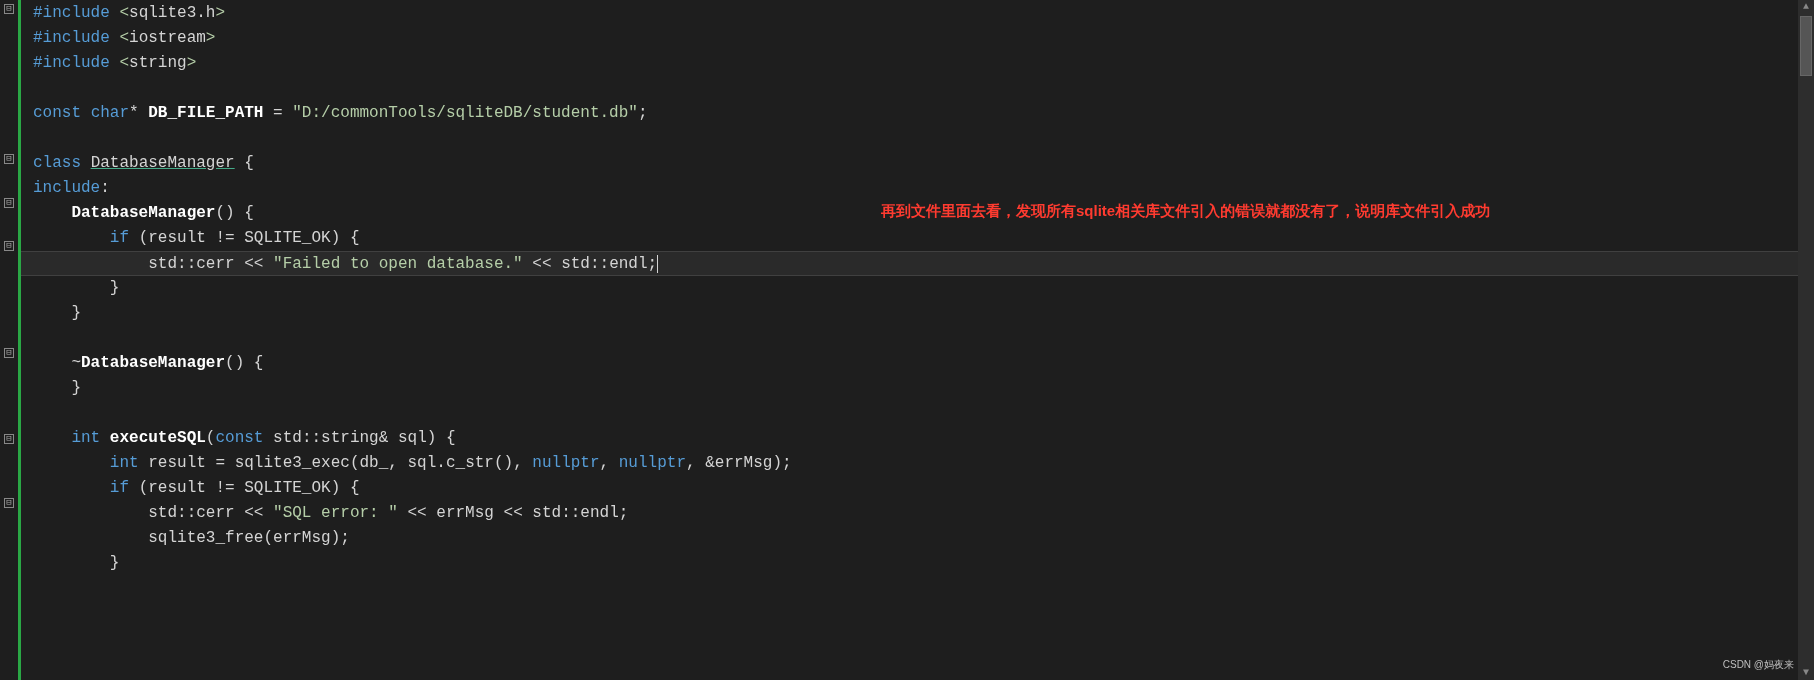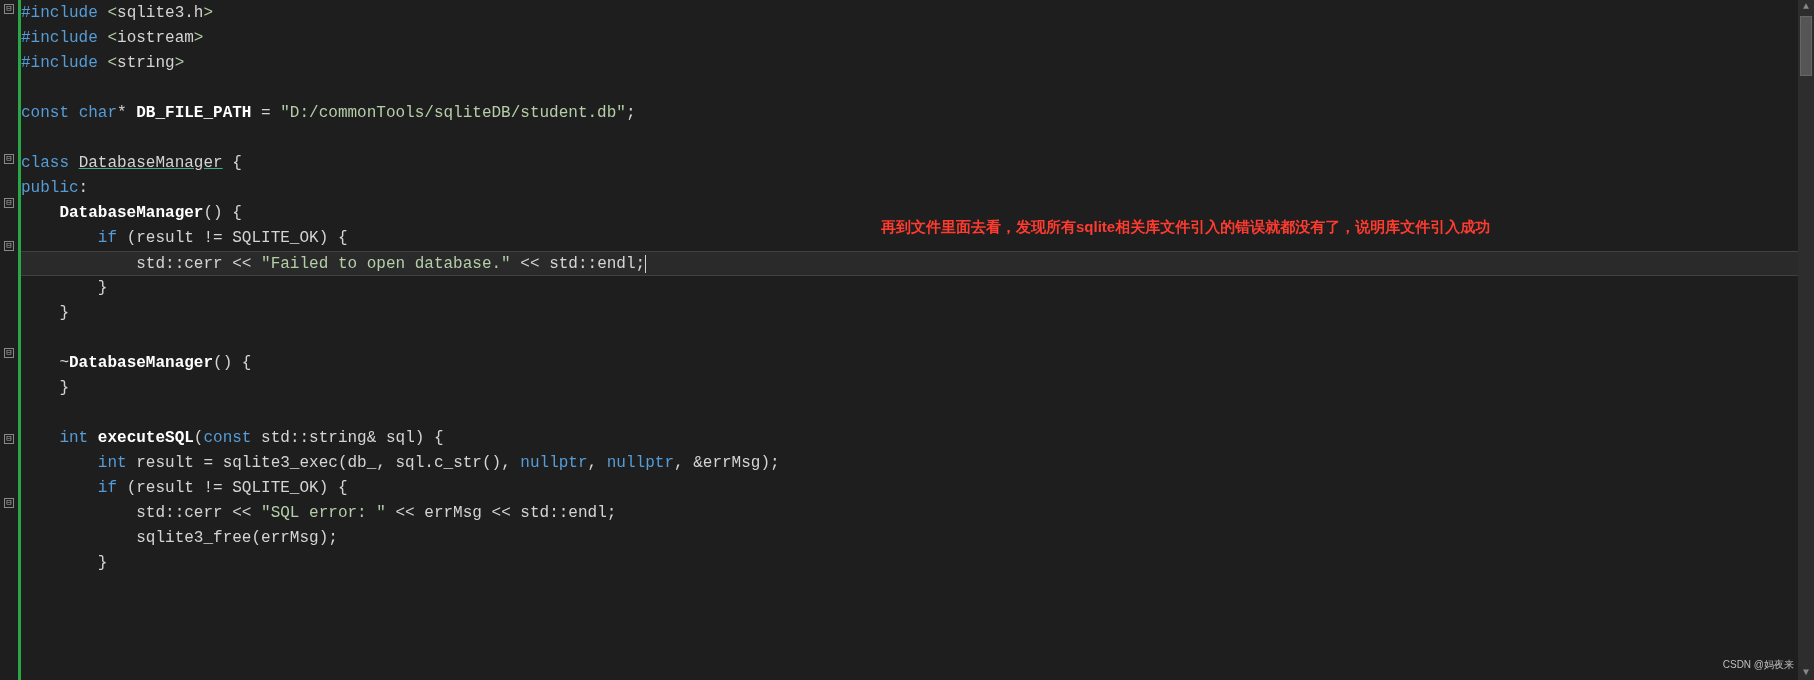--- a/index.html
+++ b/index.html
@@ -42,21 +42,21 @@
     border-left: 3px solid #2aa745;
     padding-left: 0;
   }
   .code-lines {
     padding-top: 1px;
   }
   .line {
     height: 25px;
     line-height: 25px;
     white-space: pre;
-    padding-left: 0;
+    padding-left: 12px;
     position: relative;
   }
   .cursor-line {
     background: #2a2a2a;
     border-top: 1px solid #404040;
     border-bottom: 1px solid #404040;
     margin-right: 8px;
   }
   .caret {
     display: inline-block;
@@ -93,21 +93,20 @@
     line-height: 14px;
   }
   .annotation {
     position: absolute;
     left: 860px;
     top: 202px;
     color: #ff3b30;
     font-size: 15px;
     font-family: "Microsoft YaHei", sans-serif;
     font-weight: bold;
-    margin-top: 16px;
   }
   .watermark {
     position: absolute;
     right: 20px;
     bottom: 8px;
     color: #bfbfbf;
     font-size: 10px;
     font-family: "Microsoft YaHei", sans-serif;
   }
   
@@ -137,21 +136,21 @@
 
   <div class="code-area">
     <div class="code-lines">
       <div class="line"><span class="kw">#include</span><span> </span><span class="ang">&lt;</span><span class="ident">sqlite3.h</span><span class="ang">&gt;</span></div>
       <div class="line"><span class="kw">#include</span><span> </span><span class="ang">&lt;</span><span class="ident">iostream</span><span class="ang">&gt;</span></div>
       <div class="line"><span class="kw">#include</span><span> </span><span class="ang">&lt;</span><span class="ident">string</span><span class="ang">&gt;</span></div>
       <div class="line"></div>
       <div class="line"><span class="kw">const</span><span> </span><span class="kw">char</span><span class="op">* </span><span class="glob">DB_FILE_PATH</span><span class="op"> = </span><span class="str">"D:/commonTools/sqliteDB/student.db"</span><span class="punc">;</span></div>
       <div class="line"></div>
       <div class="line"><span class="kw">class</span><span> </span><span class="cls">DatabaseManager</span><span class="punc"> {</span></div>
-      <div class="line"><span class="kw">public</span><span class="punc">:</span></div>
+      <div class="line"><span class="kw">include</span><span class="punc">:</span></div>
       <div class="line"><span>    </span><span class="func">DatabaseManager</span><span class="punc">()</span><span class="punc"> {</span></div>
       <div class="line"><span>        </span><span class="kw">if</span><span> </span><span class="punc">(</span><span class="ident">result</span><span class="op"> != </span><span class="ident">SQLITE_OK</span><span class="punc">)</span><span class="punc"> {</span></div>
       <div class="line cursor-line"><span>            </span><span class="ident">std</span><span class="punc">::</span><span class="ident">cerr</span><span> </span><span class="op">&lt;&lt;</span><span> </span><span class="str">"Failed to open database."</span><span> </span><span class="op">&lt;&lt;</span><span> </span><span class="ident">std</span><span class="punc">::</span><span class="ident">endl</span><span class="punc">;</span><span class="caret"></span></div>
       <div class="line"><span>        </span><span class="punc">}</span></div>
       <div class="line"><span>    </span><span class="punc">}</span></div>
       <div class="line"></div>
       <div class="line"><span>    </span><span class="op">~</span><span class="func">DatabaseManager</span><span class="punc">()</span><span class="punc"> {</span></div>
       <div class="line"><span>    </span><span class="punc">}</span></div>
       <div class="line"></div>
       <div class="line"><span>    </span><span class="kw">int</span><span> </span><span class="func">executeSQL</span><span class="punc">(</span><span class="kw">const</span><span> </span><span class="ident">std::string</span><span class="op">&amp;</span><span> </span><span class="ident">sql</span><span class="punc">)</span><span class="punc"> {</span></div>

